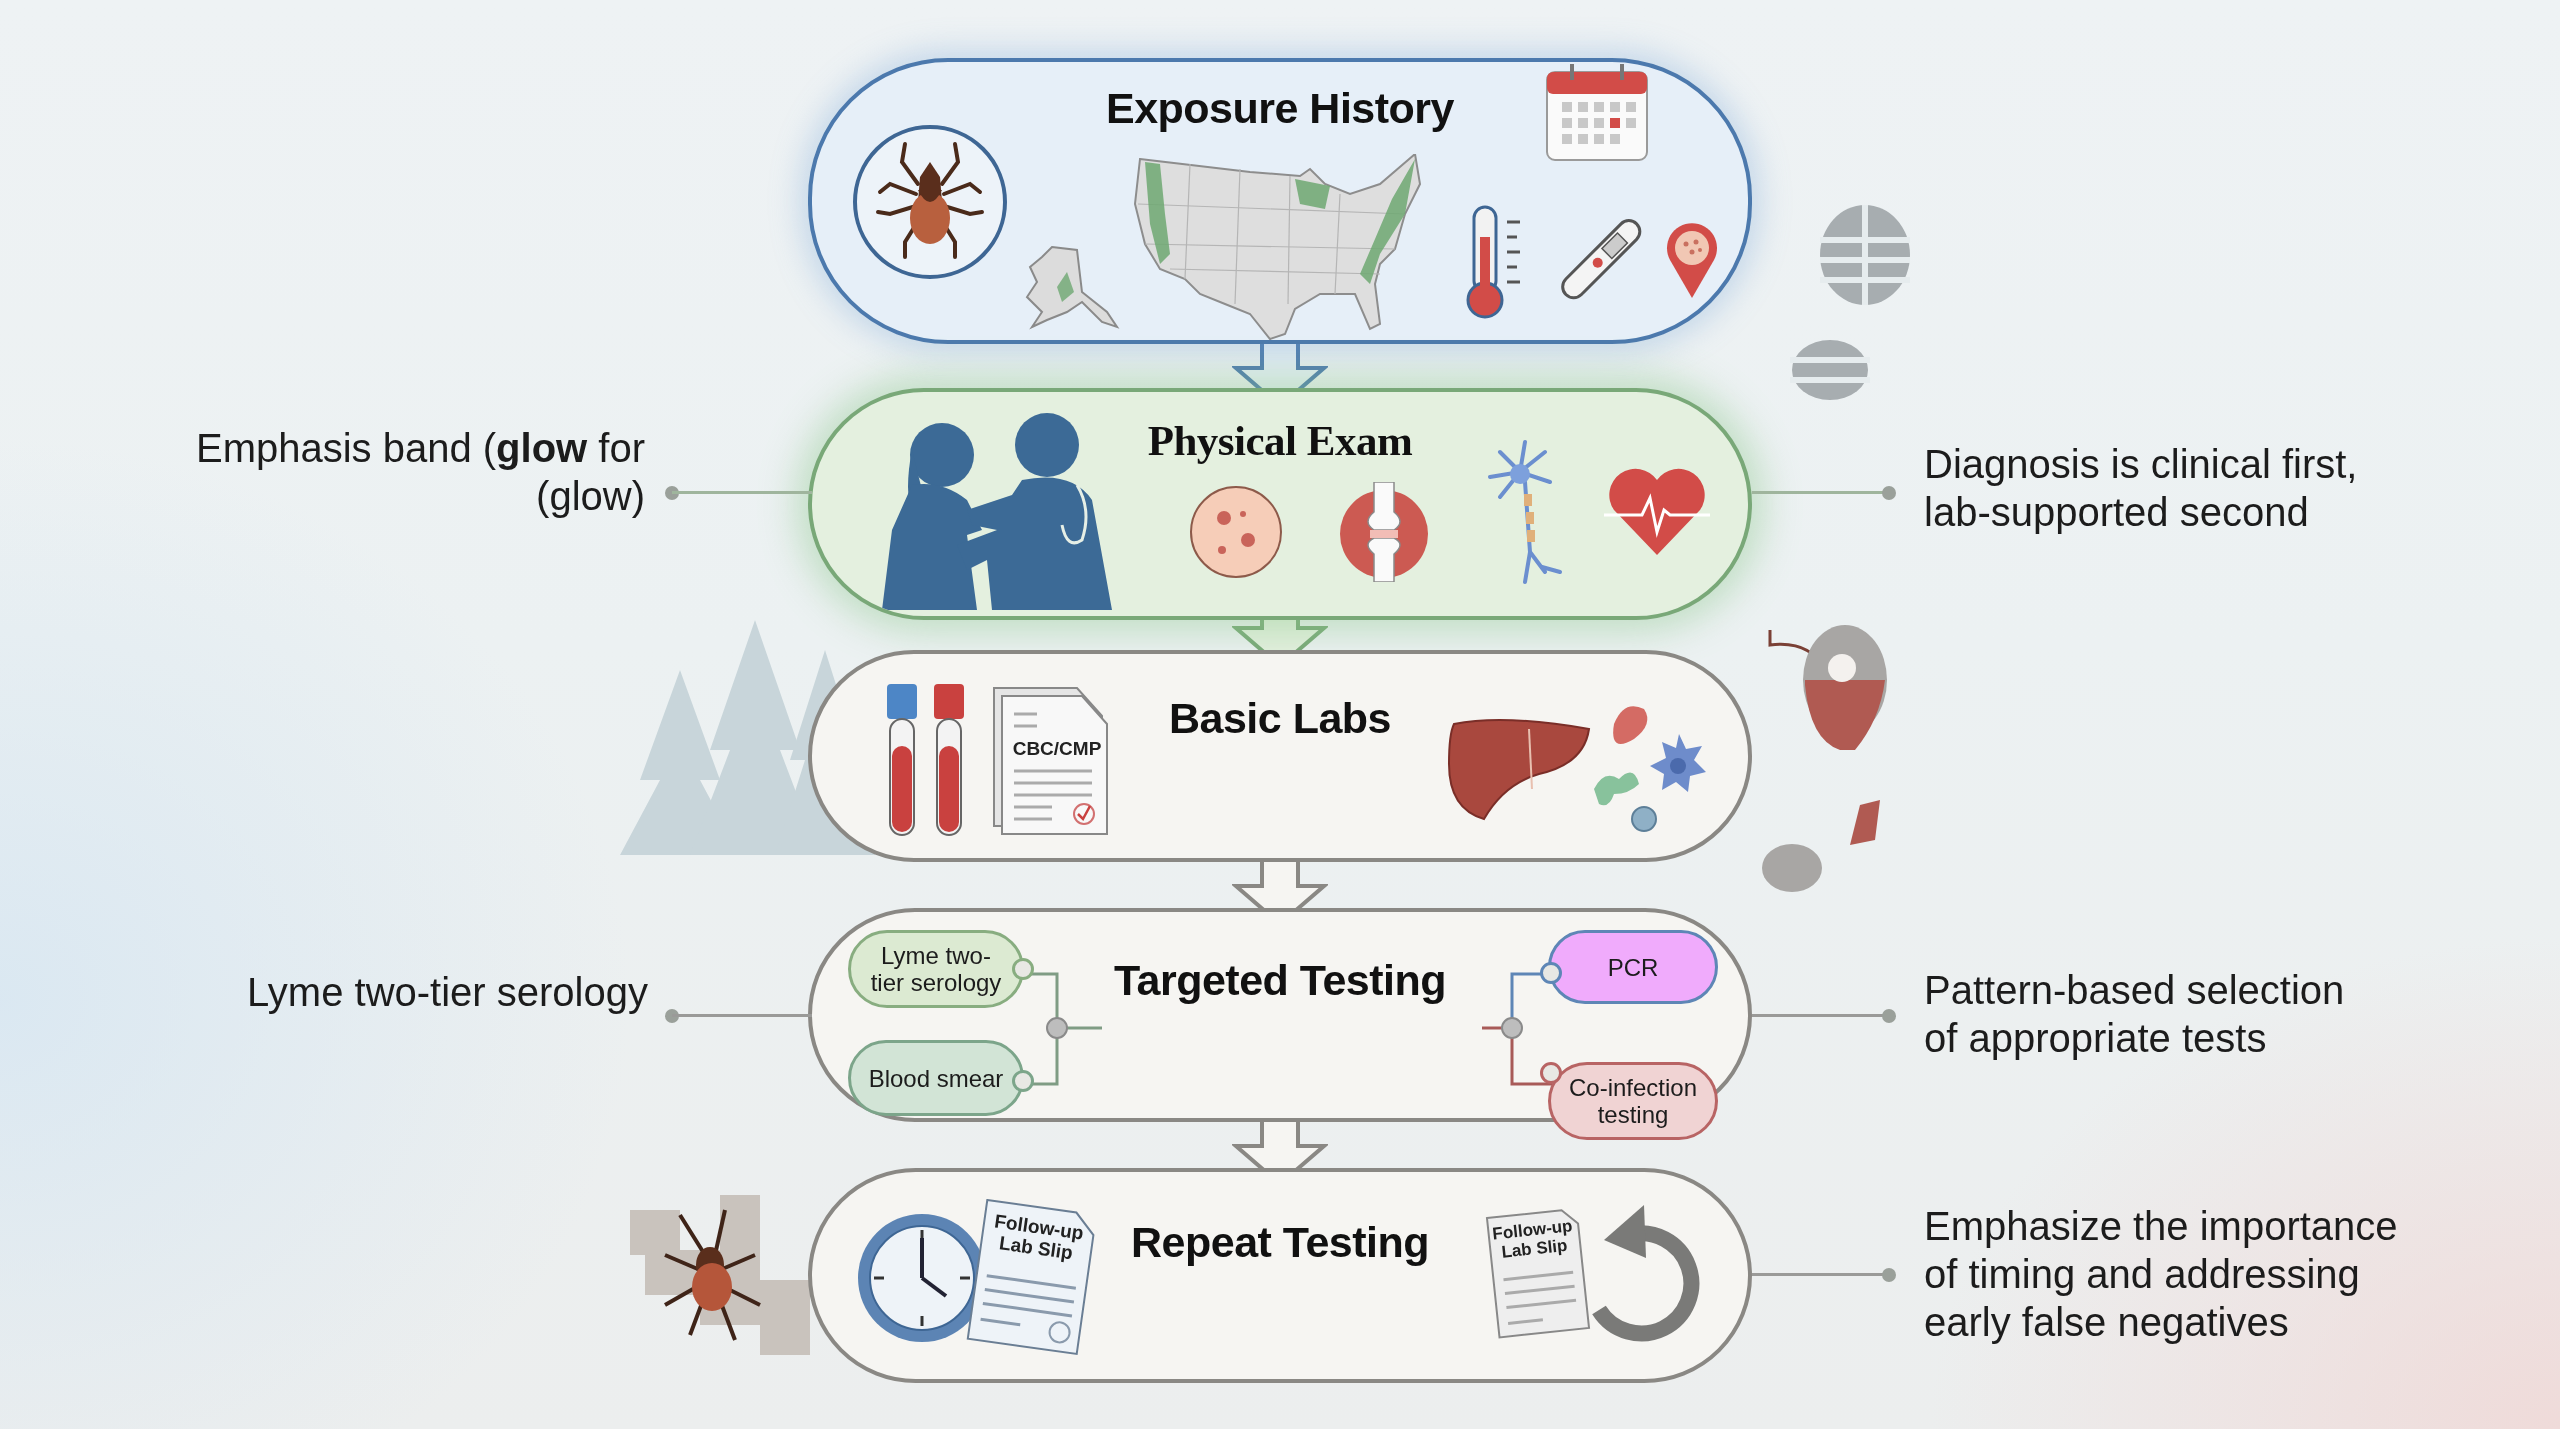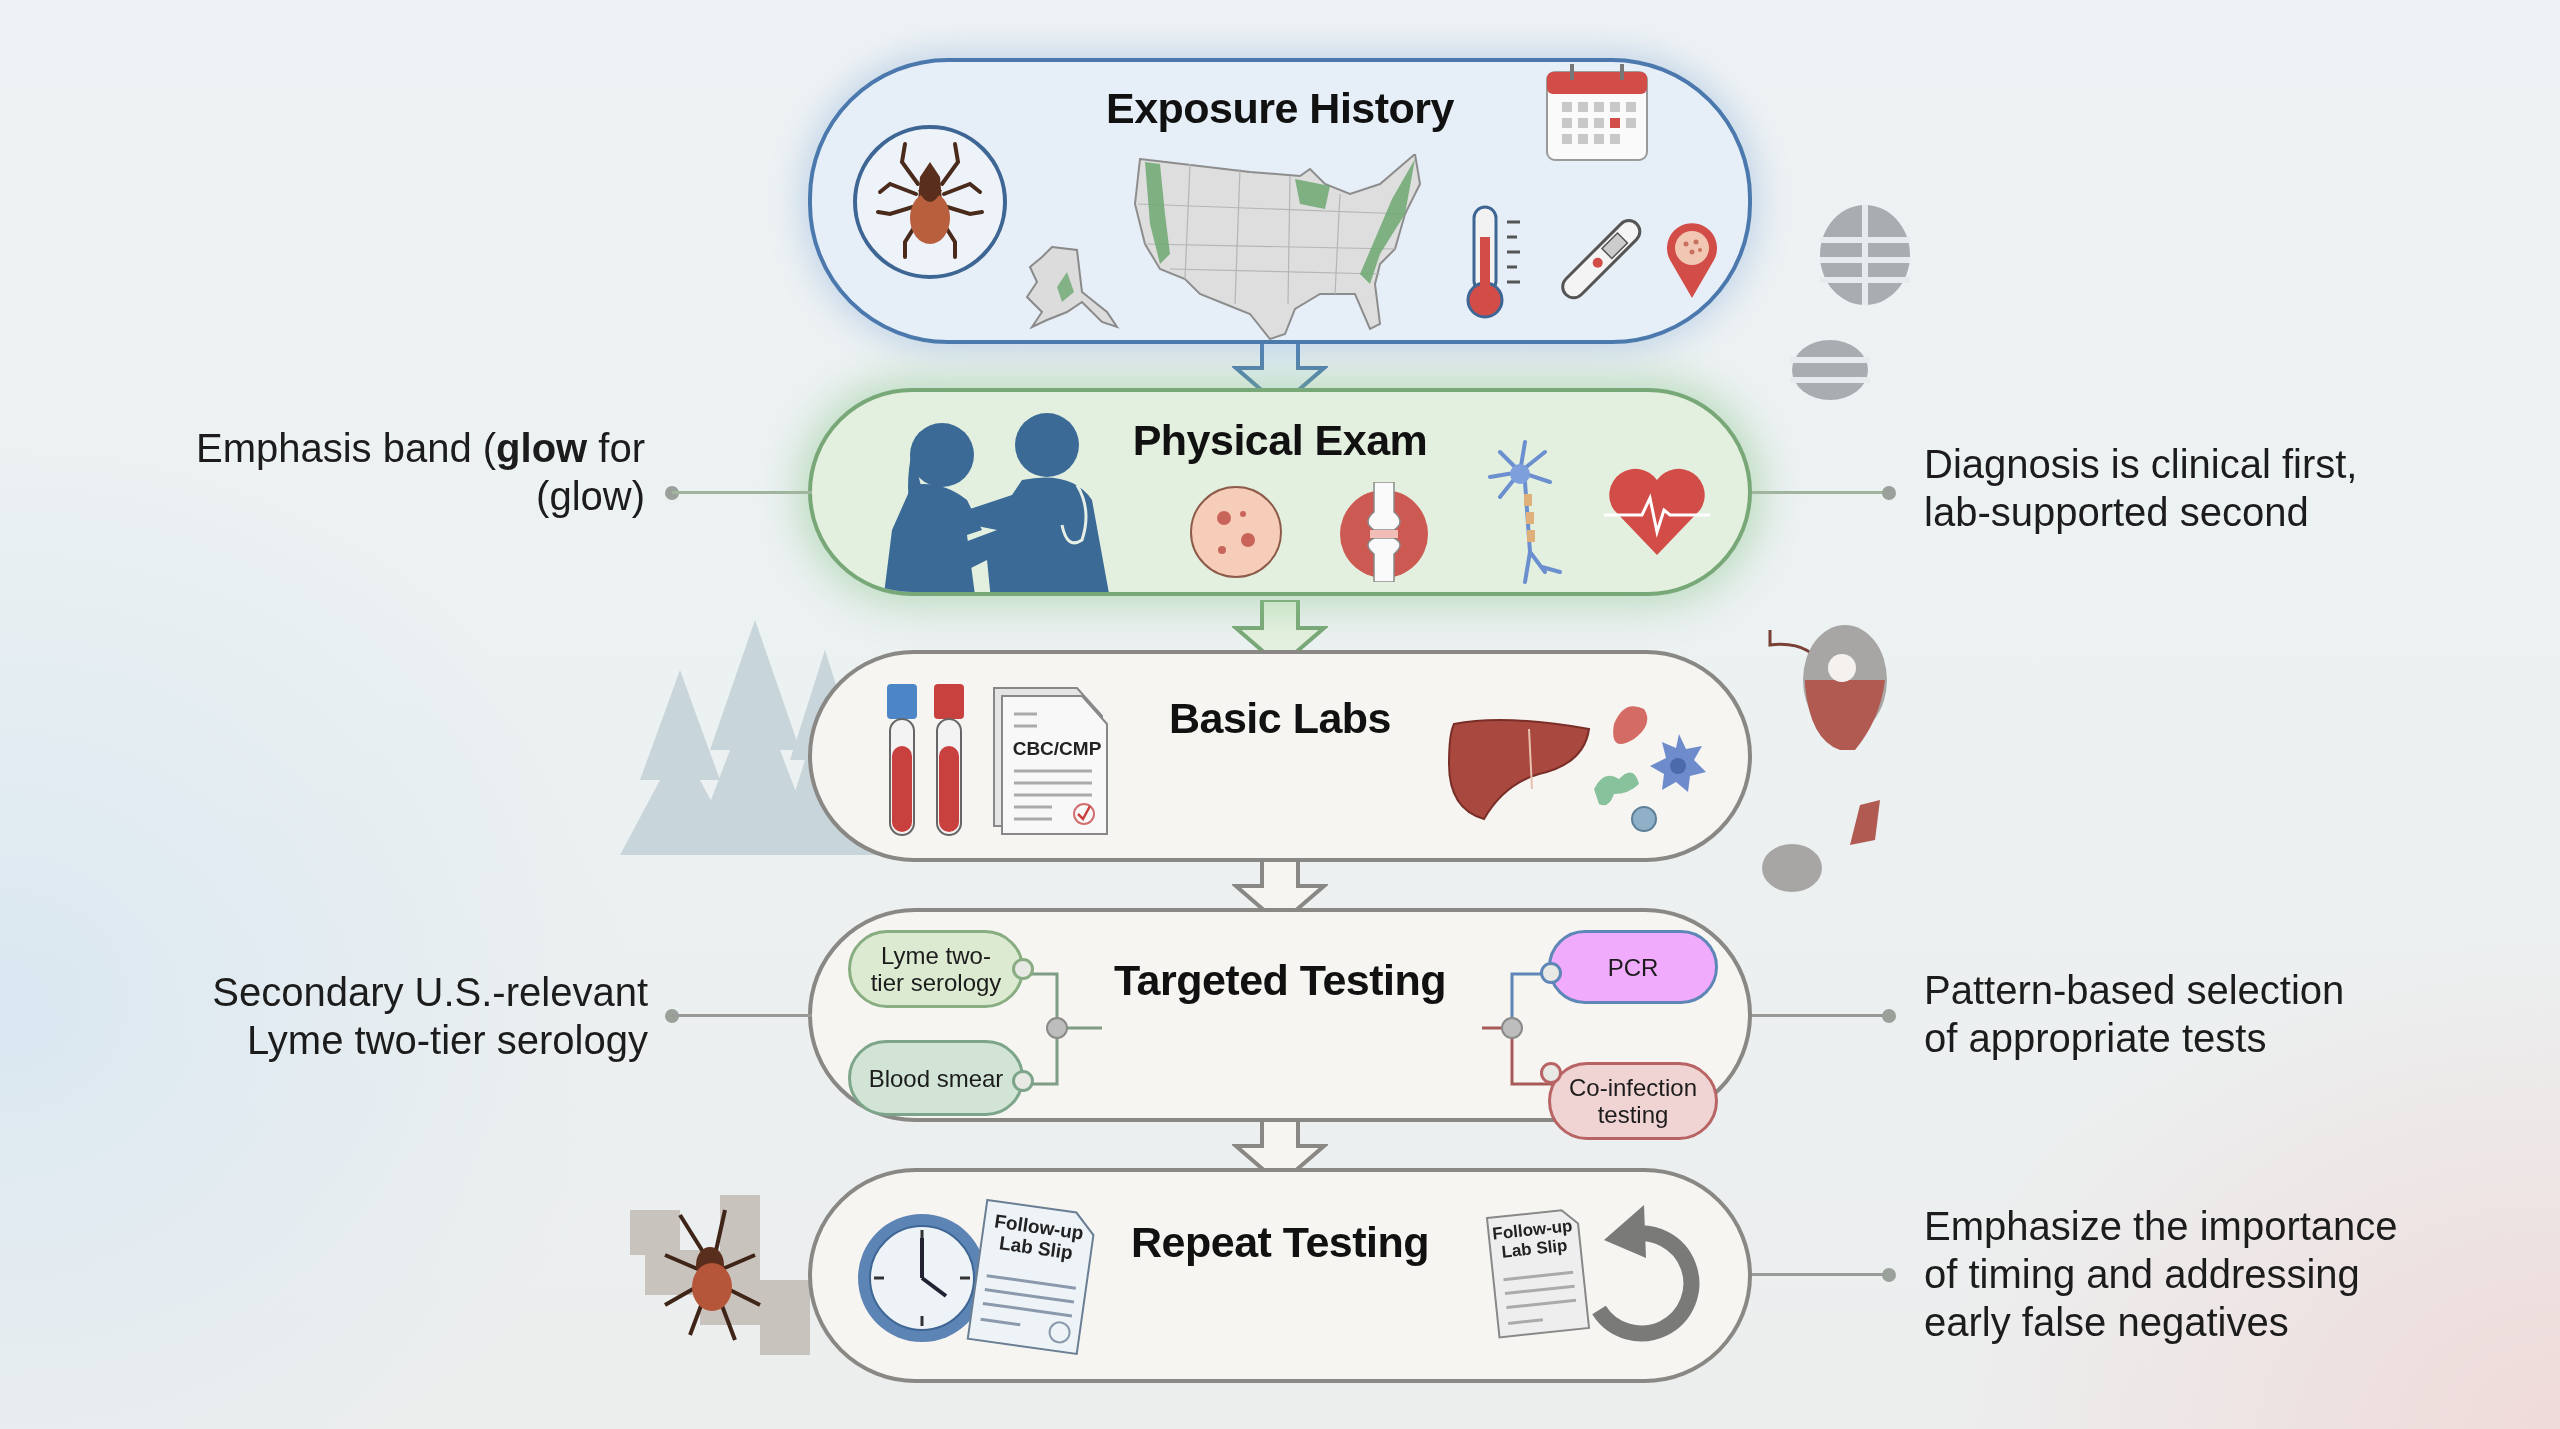--- a/index.html
+++ b/index.html
@@ -16,21 +16,21 @@
 
   
   .panel {
     position: absolute;
     left: 808px; width: 944px;
     border-radius: 140px;
     border: 4px solid #8a8884;
     background: #f6f5f2;
   }
   .panel.p1 { top: 58px; height: 286px; border-color: #4c79ad; background: #e6eff8; box-shadow: 0 0 30px 8px rgba(120,165,215,0.35); }
-  .panel.p2 { top: 388px; height: 208px; border-color: #79a878; background: #e4f0df; box-shadow: 0 0 36px 12px rgba(140,200,140,0.45); }
+  .panel.p2 { top: 388px; height: 232px; border-color: #79a878; background: #e4f0df; box-shadow: 0 0 36px 12px rgba(140,200,140,0.45); font-family: Liberation Serif, serif; }
   .panel.p3 { top: 650px; height: 212px; }
   .panel.p4 { top: 908px; height: 214px; }
   .panel.p5 { top: 1168px; height: 215px; }
 
   .panel-title {
     position: absolute;
     left: 0; right: 0;
     text-align: center;
     font-weight: bold;
     font-size: 43px;
@@ -467,21 +467,20 @@
 <div class="connector" style="left:672px; top:491px; width:140px; background:#9fb59d;"></div>
 
 <div class="connector" style="left:1752px; top:491px; width:136px; background:#9fb59d;"></div>
 <div class="dot" style="left:1882px; top:486px;"></div>
 <div class="note" style="left:1924px; top:440px; width:500px;">
   <div>Diagnosis is clinical first,</div>
   <div>lab-supported second</div>
 </div>
 
 <div class="note left" style="left:160px; top:968px; width:488px;">
-  <div>Secondary U.S.-relevant</div>
   <div>Lyme two-tier serology</div>
 </div>
 <div class="dot" style="left:665px; top:1009px;"></div>
 <div class="connector" style="left:672px; top:1014px; width:140px; background:#9a9a98;"></div>
 
 <div class="connector" style="left:1752px; top:1014px; width:136px; background:#9a9a98;"></div>
 <div class="dot" style="left:1882px; top:1009px;"></div>
 <div class="note" style="left:1924px; top:966px; width:500px;">
   <div>Pattern-based selection</div>
   <div>of appropriate tests</div>

